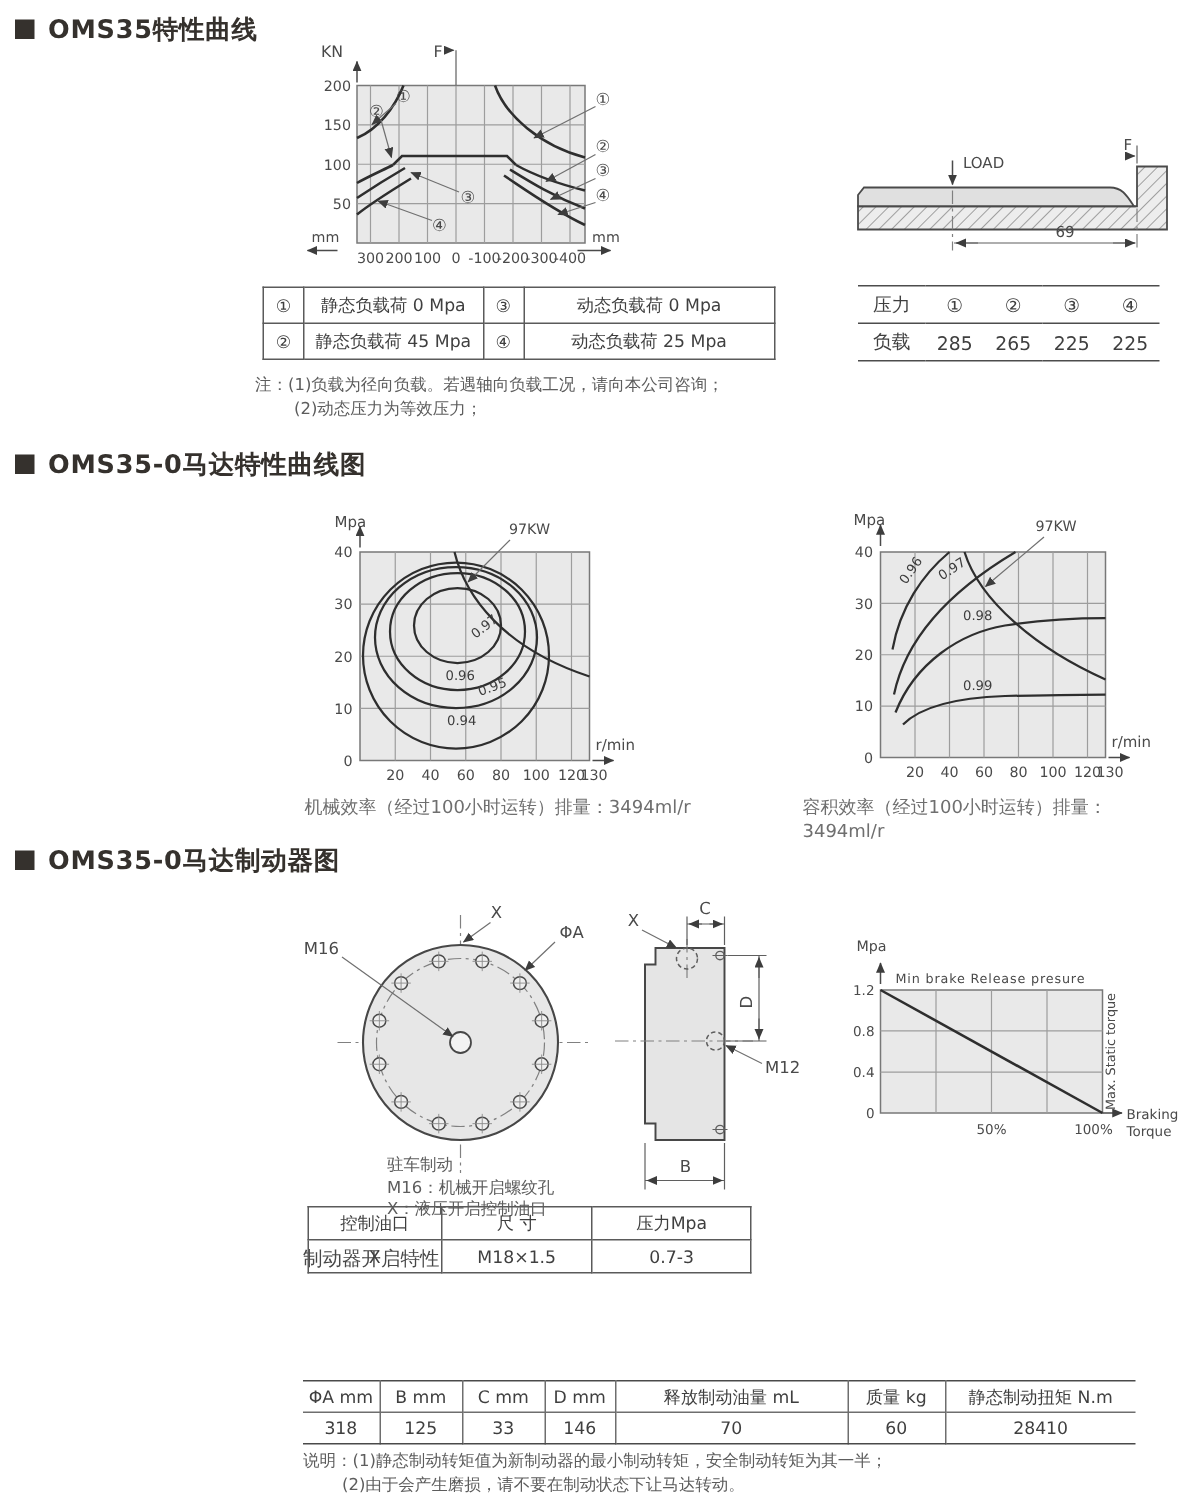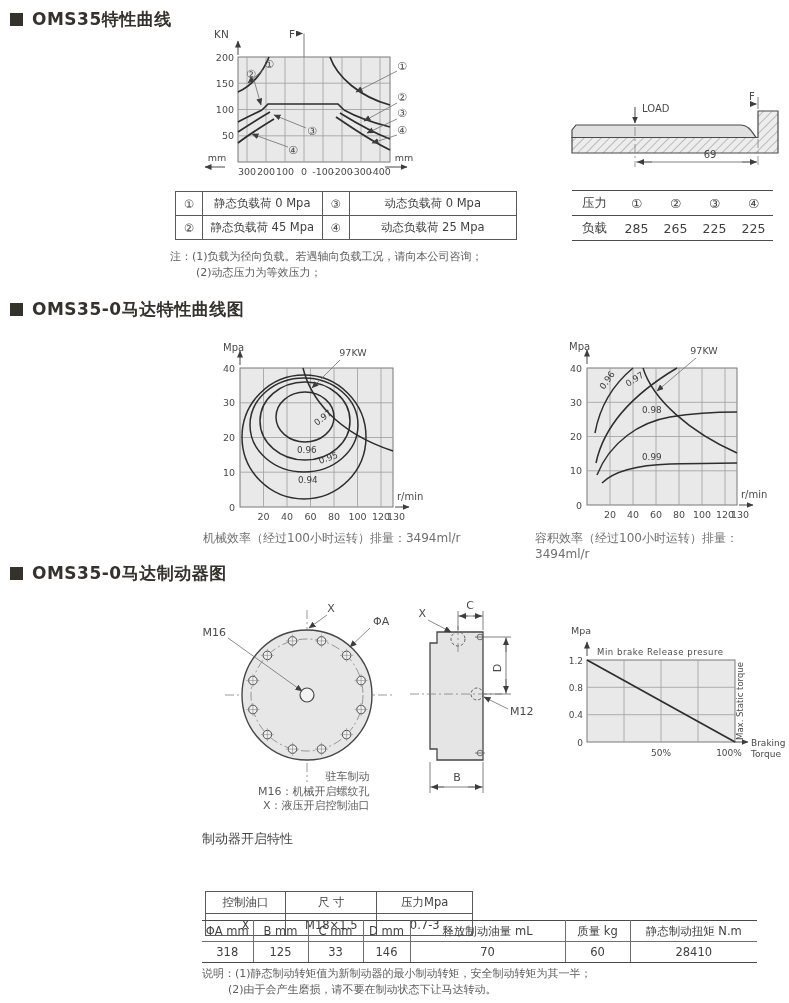--- a/index.html
+++ b/index.html
@@ -20,21 +20,21 @@
   .hr-table tr:first-child td{border-bottom:1.3px solid #4c4c4c;}
   .hr-table td{height:22px;}
   .open-table{font-size:11.5px;}
   .open-table td{border:1px solid #5a5a5a;height:19px;}
   .dim-table{font-size:11.5px;}
   .dim-table td{border:1px solid #6e6e6e;height:18px;padding:1px 2px;}
   .dim-table td:first-child{border-left:none;}
   .dim-table td:last-child{border-right:none;}
   .dim-table tr:first-child td{border-top:1.6px solid #4a4a4a;}
   .dim-table tr:last-child td{border-bottom:1.6px solid #4a4a4a;}
-  .park-text{position:absolute;font-size:11px;color:#5d5d5d;line-height:14.5px;text-align:right;}
+  .park-text{position:absolute;font-size:11px;color:#5d5d5d;line-height:14.5px;}
   .tbl-title{position:absolute;font-size:13px;color:#474747;}
   
   svg text{font-family:"DejaVu Sans","Liberation Sans",sans-serif;fill:#4a4a4a;}
   .plot{fill:#e9e9e9;stroke:#787878;stroke-width:1;}
   .grid{stroke:#9d9d9d;stroke-width:0.8;fill:none;}
   .curve{stroke:#2e2e2e;stroke-width:1.7;fill:none;}
   .curve2{stroke:#2e2e2e;stroke-width:1.5;fill:none;}
   .axis{stroke:#4a4a4a;stroke-width:1;fill:none;}
   .leader{stroke:#6f6f6f;stroke-width:0.8;fill:none;}
   .tick{font-size:9.5px;}
@@ -418,21 +418,21 @@
       <text class="tick8" x="106" y="141" text-anchor="middle">50%</text>
       <text class="tick8" x="174" y="141" text-anchor="middle">100%</text>
     </g>
     <line class="axis" x1="180" y1="127" x2="193" y2="127" marker-end="url(#ah)"></line>
     <text x="196" y="131" font-size="9">Braking</text>
     <text x="196" y="142" font-size="9">Torque</text>
     <text x="188" y="86" font-size="8.5" text-anchor="middle" transform="rotate(-90 188 86)">Max. Static torque</text>
   </svg>
 
   <div class="tbl-title" style="left:202px;top:830px">制动器开启特性</div>
-  <table class="tbl open-table" style="left:205px;top:891px;width:268px">
+  <table class="tbl open-table" style="left:205px;top:804px;width:296px">
     <colgroup>
         <col style="width:78px">
         <col style="width:89px">
         <col style="width:93px">
       </colgroup>
     <tbody>
         <tr>
       <td>控制油口</td>
       <td>尺 寸</td>
       <td>压力Mpa</td>

